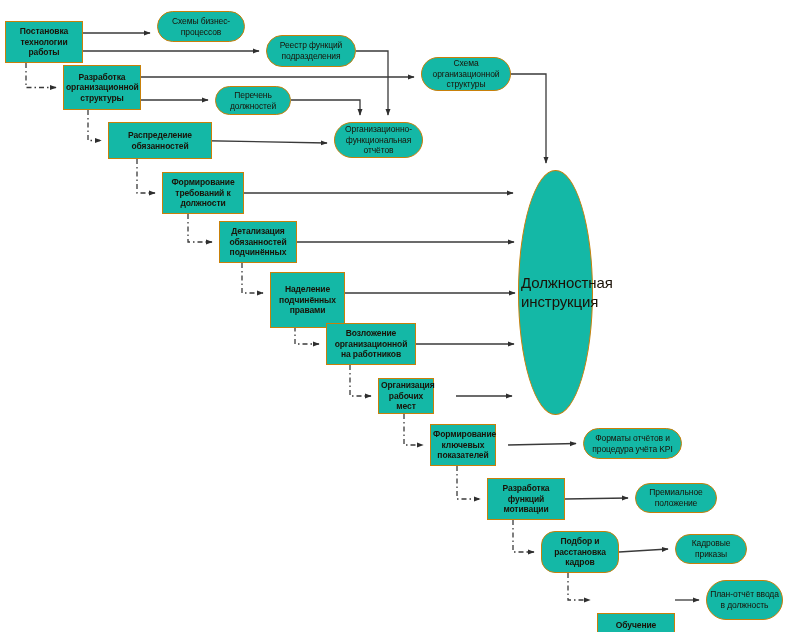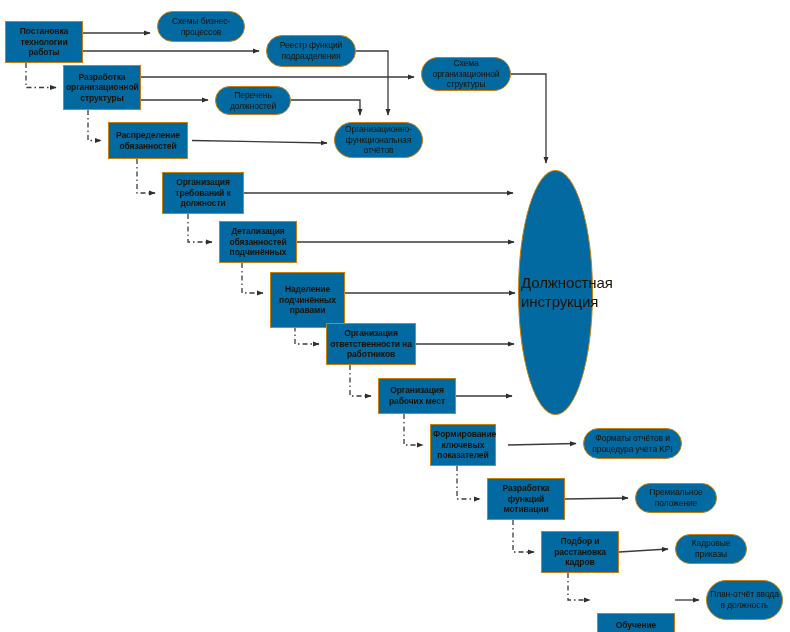--- a/index.html
+++ b/index.html
@@ -19,21 +19,21 @@
     position: absolute;
     left: 0;
     top: 0;
     width: 790px;
     height: 632px;
     pointer-events: none;
   }
   .node {
     position: absolute;
     box-sizing: border-box;
-    background: #0369a1;
+    background: #14b8a6;
     border: 1.5px solid #C8800A;
     color: #1a1207;
     font-size: 8.5px;
     font-weight: bold;
     line-height: 1.25;
     display: flex;
     align-items: center;
     justify-content: center;
     text-align: center;
     padding: 1px 2px;
@@ -104,57 +104,57 @@
       </div>
       <div class="node process" style="left: 63px; top: 65px; width: 78px; height: 45px;">
         <span>Разработка организационной структуры</span>
       </div>
       <div class="node doc" style="left: 215px; top: 86px; width: 76px; height: 29px;">
         <span>Перечень должностей</span>
       </div>
       <div class="node doc" style="left: 421px; top: 57px; width: 90px; height: 34px;">
         <span>Схема организационной структуры</span>
       </div>
-      <div class="node process" style="left: 108px; top: 122px; width: 80px; height: 37px;">
+      <div class="node process" style="left: 108px; top: 122px; width: 104px; height: 37px;">
         <span>Распределение обязанностей</span>
       </div>
       <div class="node doc" style="left: 334px; top: 122px; width: 89px; height: 36px;">
         <span>Организационно-функциональная отчётов</span>
       </div>
       <div class="node process" style="left: 162px; top: 172px; width: 82px; height: 42px;">
-        <span>Организация требований к должности</span>
+        <span>Формирование требований к должности</span>
       </div>
       <div class="node process" style="left: 219px; top: 221px; width: 78px; height: 42px;">
         <span>Детализация обязанностей подчинённых</span>
       </div>
       <div class="node process" style="left: 270px; top: 272px; width: 75px; height: 56px;">
         <span>Наделение подчинённых правами</span>
       </div>
       <div class="node process" style="left: 326px; top: 323px; width: 90px; height: 42px;">
-        <span>Организация ответственности на работников</span>
+        <span>Возложение организационной на работников</span>
       </div>
-      <div class="node process" style="left: 378px; top: 378px; width: 78px; height: 36px;">
+      <div class="node process" style="left: 378px; top: 378px; width: 56px; height: 36px;">
         <span>Организация рабочих мест</span>
       </div>
       <div class="node store" style="left: 518px; top: 170px; width: 75px; height: 245px;">
         <span>Должностная инструкция</span>
       </div>
       <div class="node process" style="left: 430px; top: 424px; width: 66px; height: 42px;">
         <span>Формирование ключевых показателей</span>
       </div>
       <div class="node doc" style="left: 583px; top: 428px; width: 99px; height: 31px;">
         <span>Форматы отчётов и процедура учёта KPI</span>
       </div>
       <div class="node process" style="left: 487px; top: 478px; width: 78px; height: 42px;">
         <span>Разработка функций мотивации</span>
       </div>
       <div class="node doc" style="left: 635px; top: 483px; width: 82px; height: 30px;">
         <span>Премиальное положение</span>
       </div>
-      <div class="node process" style="left: 541px; top: 531px; width: 78px; height: 42px;">
+      <div class="node process" style="left: 541px; top: 531px; width: 78px; height: 42px; border-radius: 14px;">
         <span>Подбор и расстановка кадров</span>
       </div>
       <div class="node doc" style="left: 675px; top: 534px; width: 72px; height: 30px;">
         <span>Кадровые приказы</span>
       </div>
       <div class="node process" style="left: 597px; top: 582px; width: 78px; height: 36px; margin-top: 31px;">
         <span>Обучение персонала</span>
       </div>
       <div class="node doc" style="left: 706px; top: 580px; width: 77px; height: 40px;">
         <span>План-отчёт ввода в должность</span>

